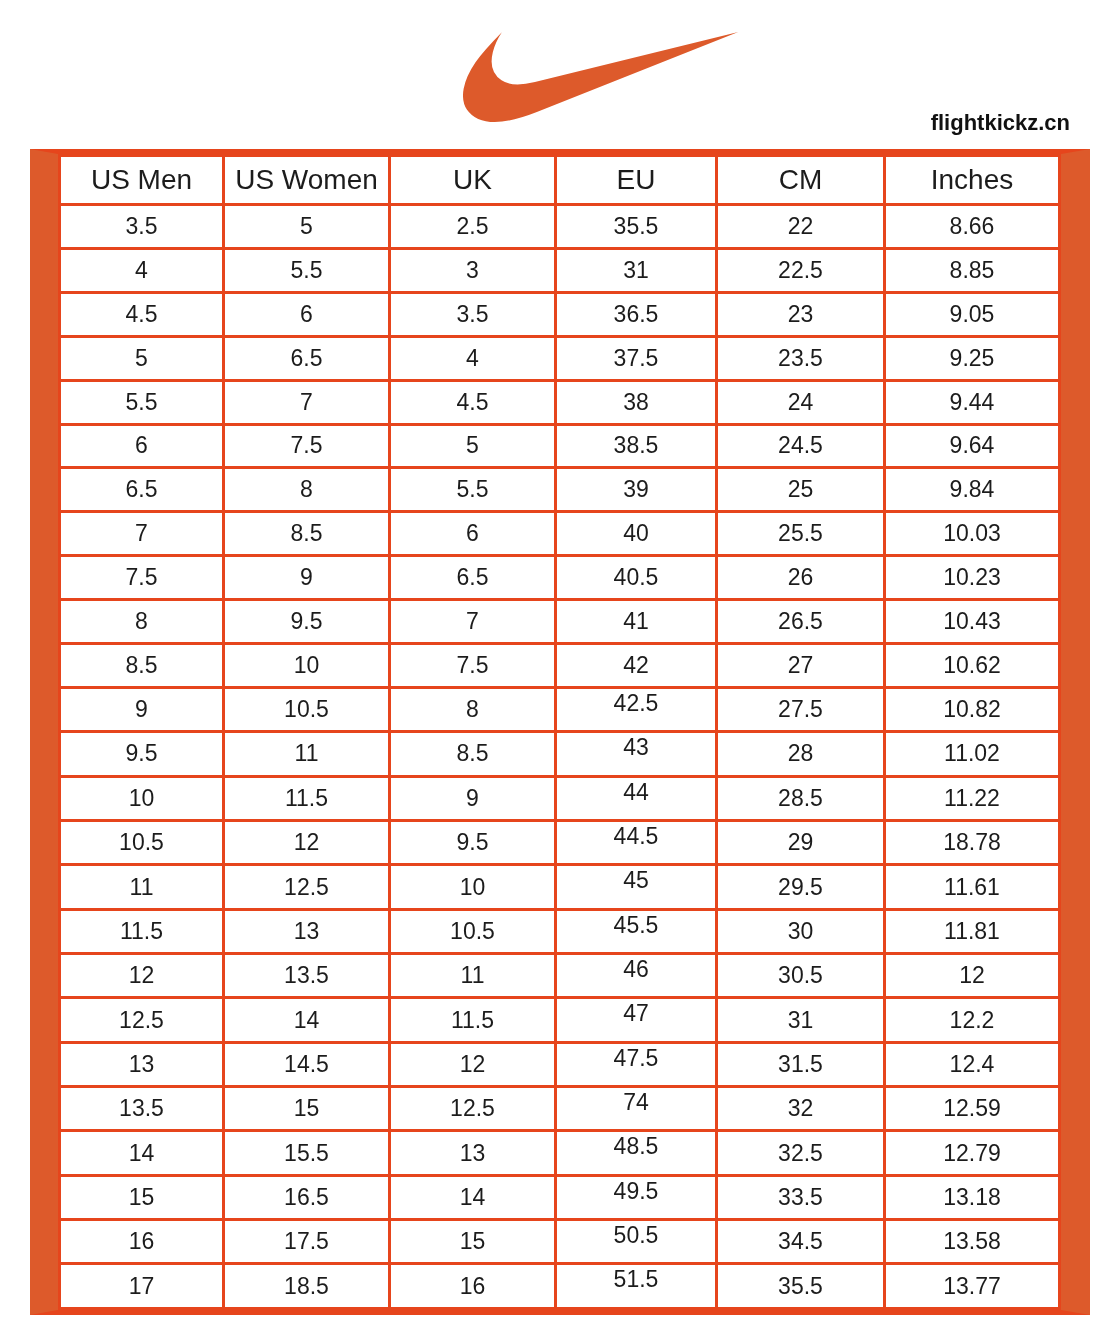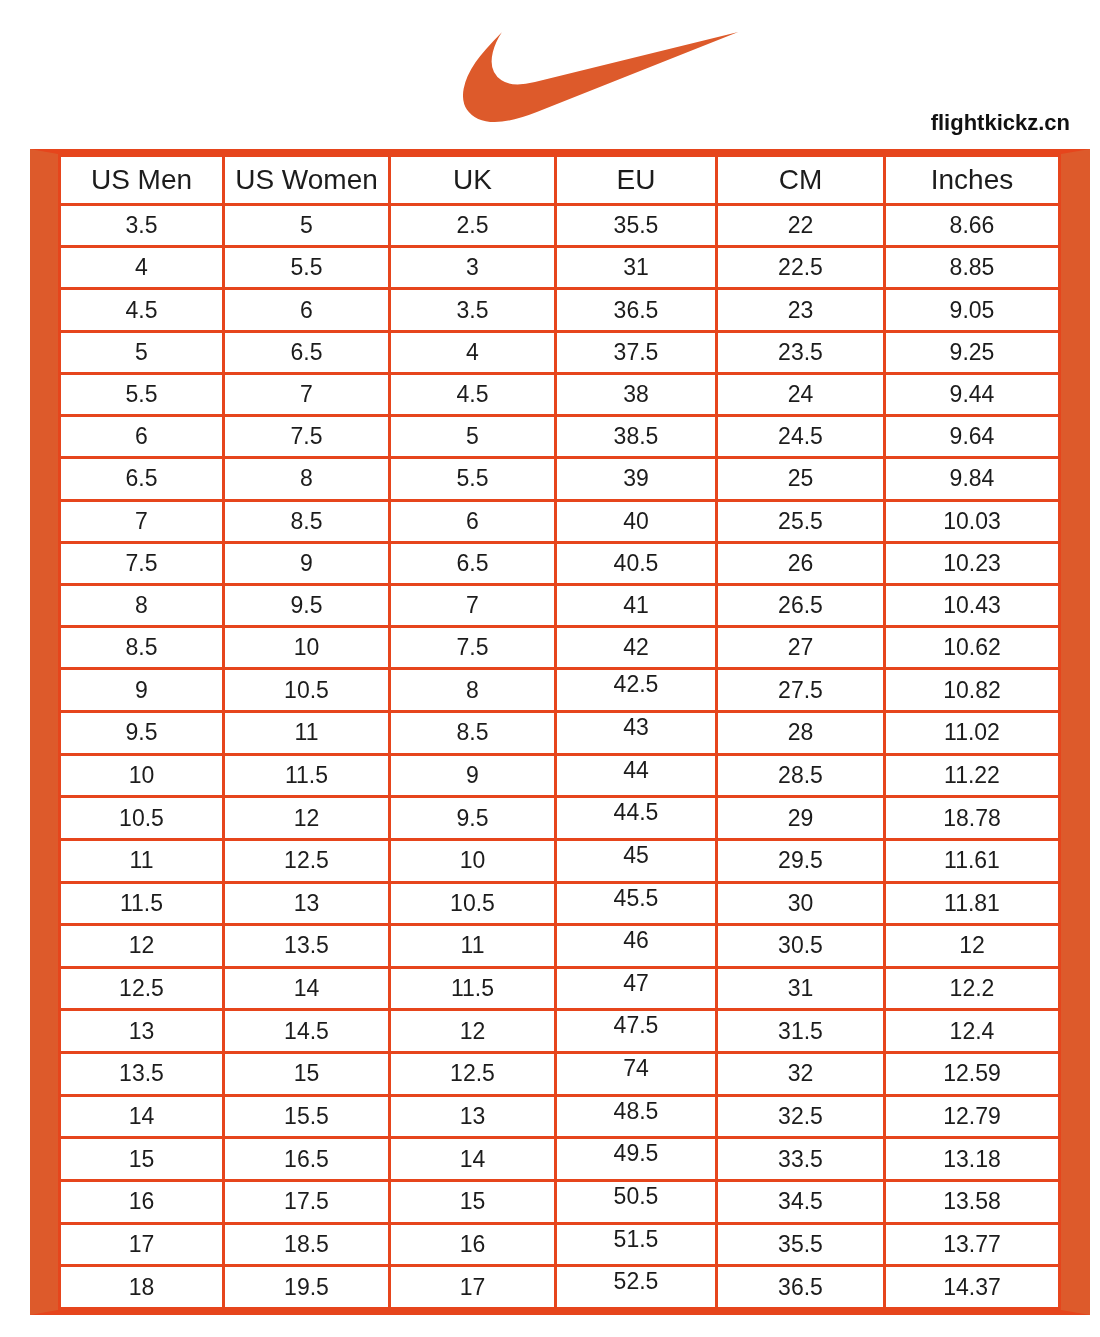--- a/index.html
+++ b/index.html
@@ -285,25 +285,17 @@
             <td>13.58</td>
           </tr>
           <tr>
             <td>17</td>
             <td>18.5</td>
             <td>16</td>
             <td class="eu-raised">51.5</td>
             <td>35.5</td>
             <td>13.77</td>
           </tr>
-          <tr>
-            <td>18</td>
-            <td>19.5</td>
-            <td>17</td>
-            <td class="eu-raised">52.5</td>
-            <td>36.5</td>
-            <td>14.37</td>
-          </tr>
         </tbody>
     </table>
   </div>
 
 </div>
 
 </body></html>

